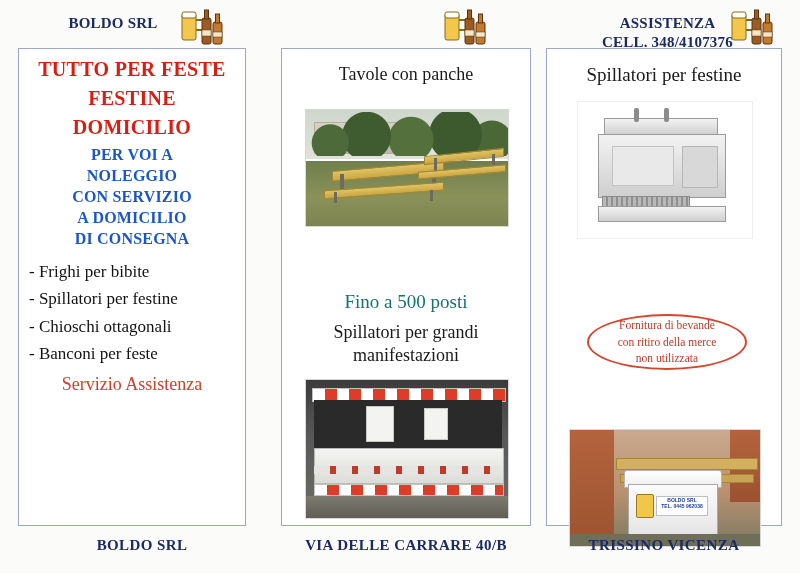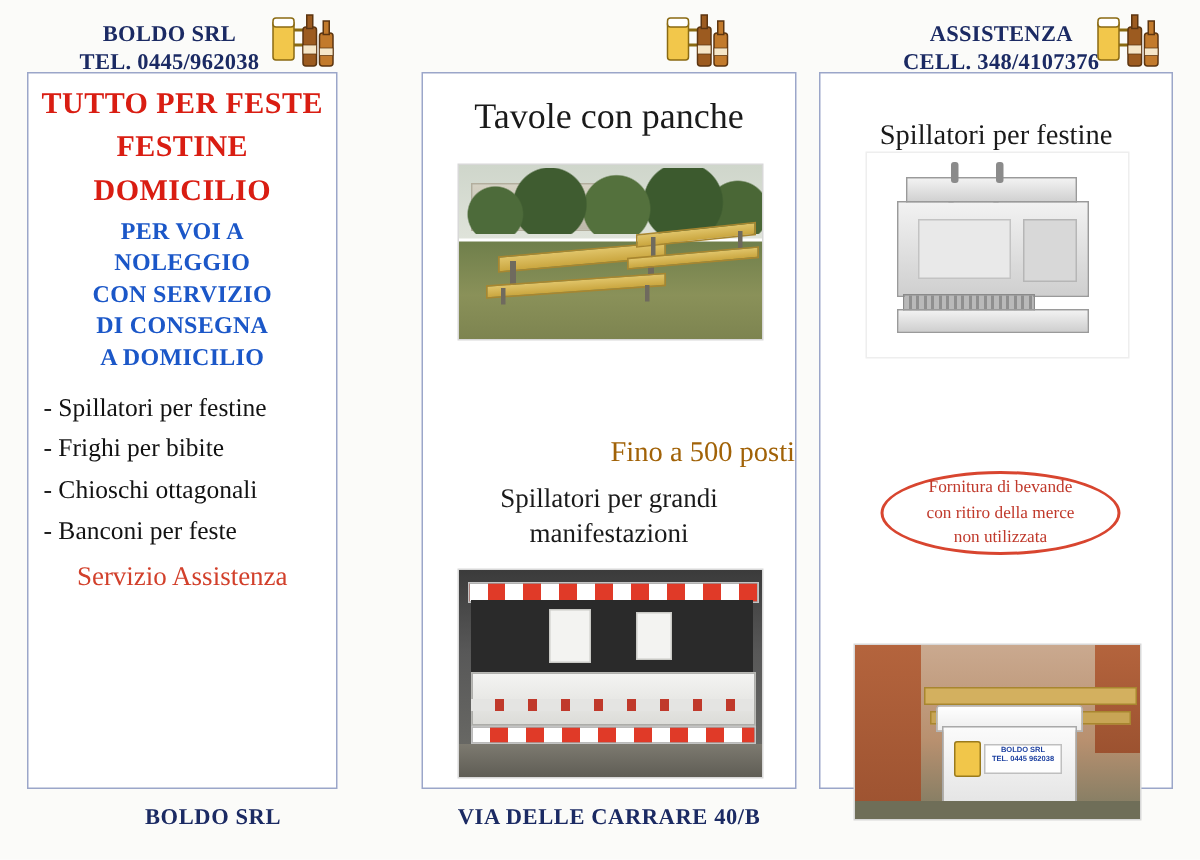--- a/index.html
+++ b/index.html
@@ -84,23 +84,23 @@
 
   
   .p-head {
     text-align: center;
     font-size: 18px;
     color: #1a1a1a;
     line-height: 1.25;
     margin: 10px 6px 8px 6px;
   }
   .p-caption-blue {
-    text-align: right;
+    text-align: center;
     font-size: 19px;
-    color: #a16207;
+    color: #0f766e;
     margin: 6px 0 4px 0;
   }
 
   
   .photo {
     position: relative;
     overflow: hidden;
     border: 1px solid #d8d8d8;
     box-sizing: border-box;
   }
@@ -237,21 +237,20 @@
     letter-spacing: 0.4px;
   }
 </style>
 </head>
 <body>
 
 <div class="page">
 
   <div class="hdr" style="left:18px; top:14px; width:190px;">
     <div>BOLDO SRL</div>
-    <div>TEL. 0445/962038</div>
   </div>
   <div class="mug-icon" style="left:180px; top:8px;">
     <svg viewBox="0 0 46 42" width="46" height="42" aria-hidden="true">
       <rect x="2" y="6" width="14" height="26" rx="2" fill="#f2c74b" stroke="#8a6a12" stroke-width="1"></rect>
       <rect x="2" y="4" width="14" height="6" rx="2" fill="#ffffff" stroke="#8a6a12" stroke-width="1"></rect>
       <path d="M16 12 h6 a4 4 0 0 1 0 10 h-6" fill="none" stroke="#8a6a12" stroke-width="2"></path>
       <rect x="22" y="10" width="9" height="26" rx="2" fill="#9c5b20" stroke="#5c3510" stroke-width="1"></rect>
       <rect x="24.5" y="2" width="4" height="9" fill="#9c5b20" stroke="#5c3510" stroke-width="1"></rect>
       <rect x="33" y="14" width="9" height="22" rx="2" fill="#c27a2c" stroke="#5c3510" stroke-width="1"></rect>
       <rect x="35.5" y="6" width="4" height="9" fill="#c27a2c" stroke="#5c3510" stroke-width="1"></rect>
@@ -285,50 +284,50 @@
       <path d="M16 12 h6 a4 4 0 0 1 0 10 h-6" fill="none" stroke="#8a6a12" stroke-width="2"></path>
       <rect x="22" y="10" width="9" height="26" rx="2" fill="#9c5b20" stroke="#5c3510" stroke-width="1"></rect>
       <rect x="24.5" y="2" width="4" height="9" fill="#9c5b20" stroke="#5c3510" stroke-width="1"></rect>
       <rect x="33" y="14" width="9" height="22" rx="2" fill="#c27a2c" stroke="#5c3510" stroke-width="1"></rect>
       <rect x="35.5" y="6" width="4" height="9" fill="#c27a2c" stroke="#5c3510" stroke-width="1"></rect>
       <rect x="22" y="22" width="9" height="6" fill="#f6e6c8" stroke="#5c3510" stroke-width="0.5"></rect>
       <rect x="33" y="24" width="9" height="5" fill="#f6e6c8" stroke="#5c3510" stroke-width="0.5"></rect>
     </svg>
   </div>
 
-  <div class="panel" style="left:18px; top:48px; width:207px; height:478px;">
+  <div class="panel" style="left:18px; top:48px; width:228px; height:478px;">
 
     <div class="lp-title">
       <div>TUTTO PER FESTE</div>
       <div>FESTINE</div>
       <div>DOMICILIO</div>
     </div>
 
     <div class="lp-sub">
       <div>PER VOI A</div>
       <div>NOLEGGIO</div>
       <div>CON SERVIZIO</div>
+      <div>A DOMICILIO</div>
       <div>DI CONSEGNA</div>
-      <div>A DOMICILIO</div>
     </div>
 
     <ul class="lp-list">
+      <li>- Frighi per bibite</li>
       <li>- Spillatori per festine</li>
-      <li>- Frighi per bibite</li>
       <li>- Chioschi ottagonali</li>
       <li>- Banconi per feste</li>
     </ul>
 
     <div class="lp-assist">Servizio Assistenza</div>
 
   </div>
 
   <div class="panel" style="left:281px; top:48px; width:250px; height:478px;">
 
-    <div class="p-head" style="margin-top:14px; font-size:24px;">Tavole con panche</div>
+    <div class="p-head" style="margin-top:14px; font-size:18px;">Tavole con panche</div>
 
     <div class="photo" style="left:23px; top:60px; width:204px; height:118px; position:absolute;">
       <div class="sky"></div>
       <div class="wall"></div>
       <div class="trees" style="top:2%; height:38%;"></div>
       <div class="grass"></div>
 
       <div class="tbl-top" style="left:26px; top:56px; width:110px; height:9px; transform:skewY(-5deg);"></div>
       <div class="tbl-leg" style="left:34px; top:64px; width:4px; height:18px;"></div>
       <div class="tbl-leg" style="left:126px; top:62px; width:4px; height:18px;"></div>
@@ -357,21 +356,21 @@
       <div class="bar-sign" style="left:118px; top:28px; width:22px; height:30px;"></div>
       <div class="bar-body" style="left:8px; top:68px; width:188px; height:34px;"></div>
       <div style="position:absolute;left:8px; top:86px; width:188px; height:8px; background:repeating-linear-gradient(90deg,#e4e4e2 0 16px,#c0392b 16px 22px);"></div>
       <div class="bar-canopy" style="left:8px; top:104px; width:188px; height:10px;"></div>
       <div style="position:absolute;left:0;bottom:0;width:100%;height:22px;background:linear-gradient(#7d7a70,#5f5d55);"></div>
     </div>
   </div>
 
   <div class="panel" style="left:546px; top:48px; width:236px; height:478px;">
 
-    <div class="p-head" style="margin-top:30px; font-size:19px;">Spillatori per festine</div>
+    <div class="p-head" style="margin-top:14px; font-size:19px;">Spillatori per festine</div>
 
     <div class="photo" style="left:30px; top:52px; width:176px; height:138px; position:absolute; border-color:#eee; background:#ffffff;">
       <div class="machine-body" style="left:26px; top:16px; width:112px; height:16px;"></div>
       <div class="machine-tap" style="left:56px; top:6px; width:5px; height:14px;"></div>
       <div class="machine-tap" style="left:86px; top:6px; width:5px; height:14px;"></div>
       <div class="machine-tap" style="left:54px; top:32px; width:4px; height:20px;"></div>
       <div class="machine-tap" style="left:84px; top:32px; width:4px; height:20px;"></div>
       <div class="machine-body" style="left:20px; top:32px; width:126px; height:62px;"></div>
       <div class="machine-dark" style="left:34px; top:44px; width:60px; height:38px; background:#e9e9e9; border:1px solid #c3c3c3;"></div>
       <div class="machine-dark" style="left:104px; top:44px; width:34px; height:40px; background:#d8d8d8; border:1px solid #b6b6b6;"></div>
@@ -400,14 +399,15 @@
         <div>BOLDO SRL</div>
         <div>TEL. 0445 962038</div>
       </div>
       <div style="position:absolute;left:66px; top:64px; width:16px; height:22px; background:#f1c64a; border:1px solid #9a7a1c; border-radius:2px;"></div>
       <div style="position:absolute;left:0;bottom:0;width:100%;height:12px;background:#6f6e58;"></div>
     </div>
   </div>
 
   <div class="footer" style="left:18px; top:537px; width:248px;">BOLDO SRL</div>
   <div class="footer" style="left:281px; top:537px; width:250px;">VIA DELLE CARRARE 40/B</div>
+  <div class="footer" style="left:546px; top:537px; width:236px;">TRISSINO VICENZA</div>
 
 </div>
 
 </body></html>

